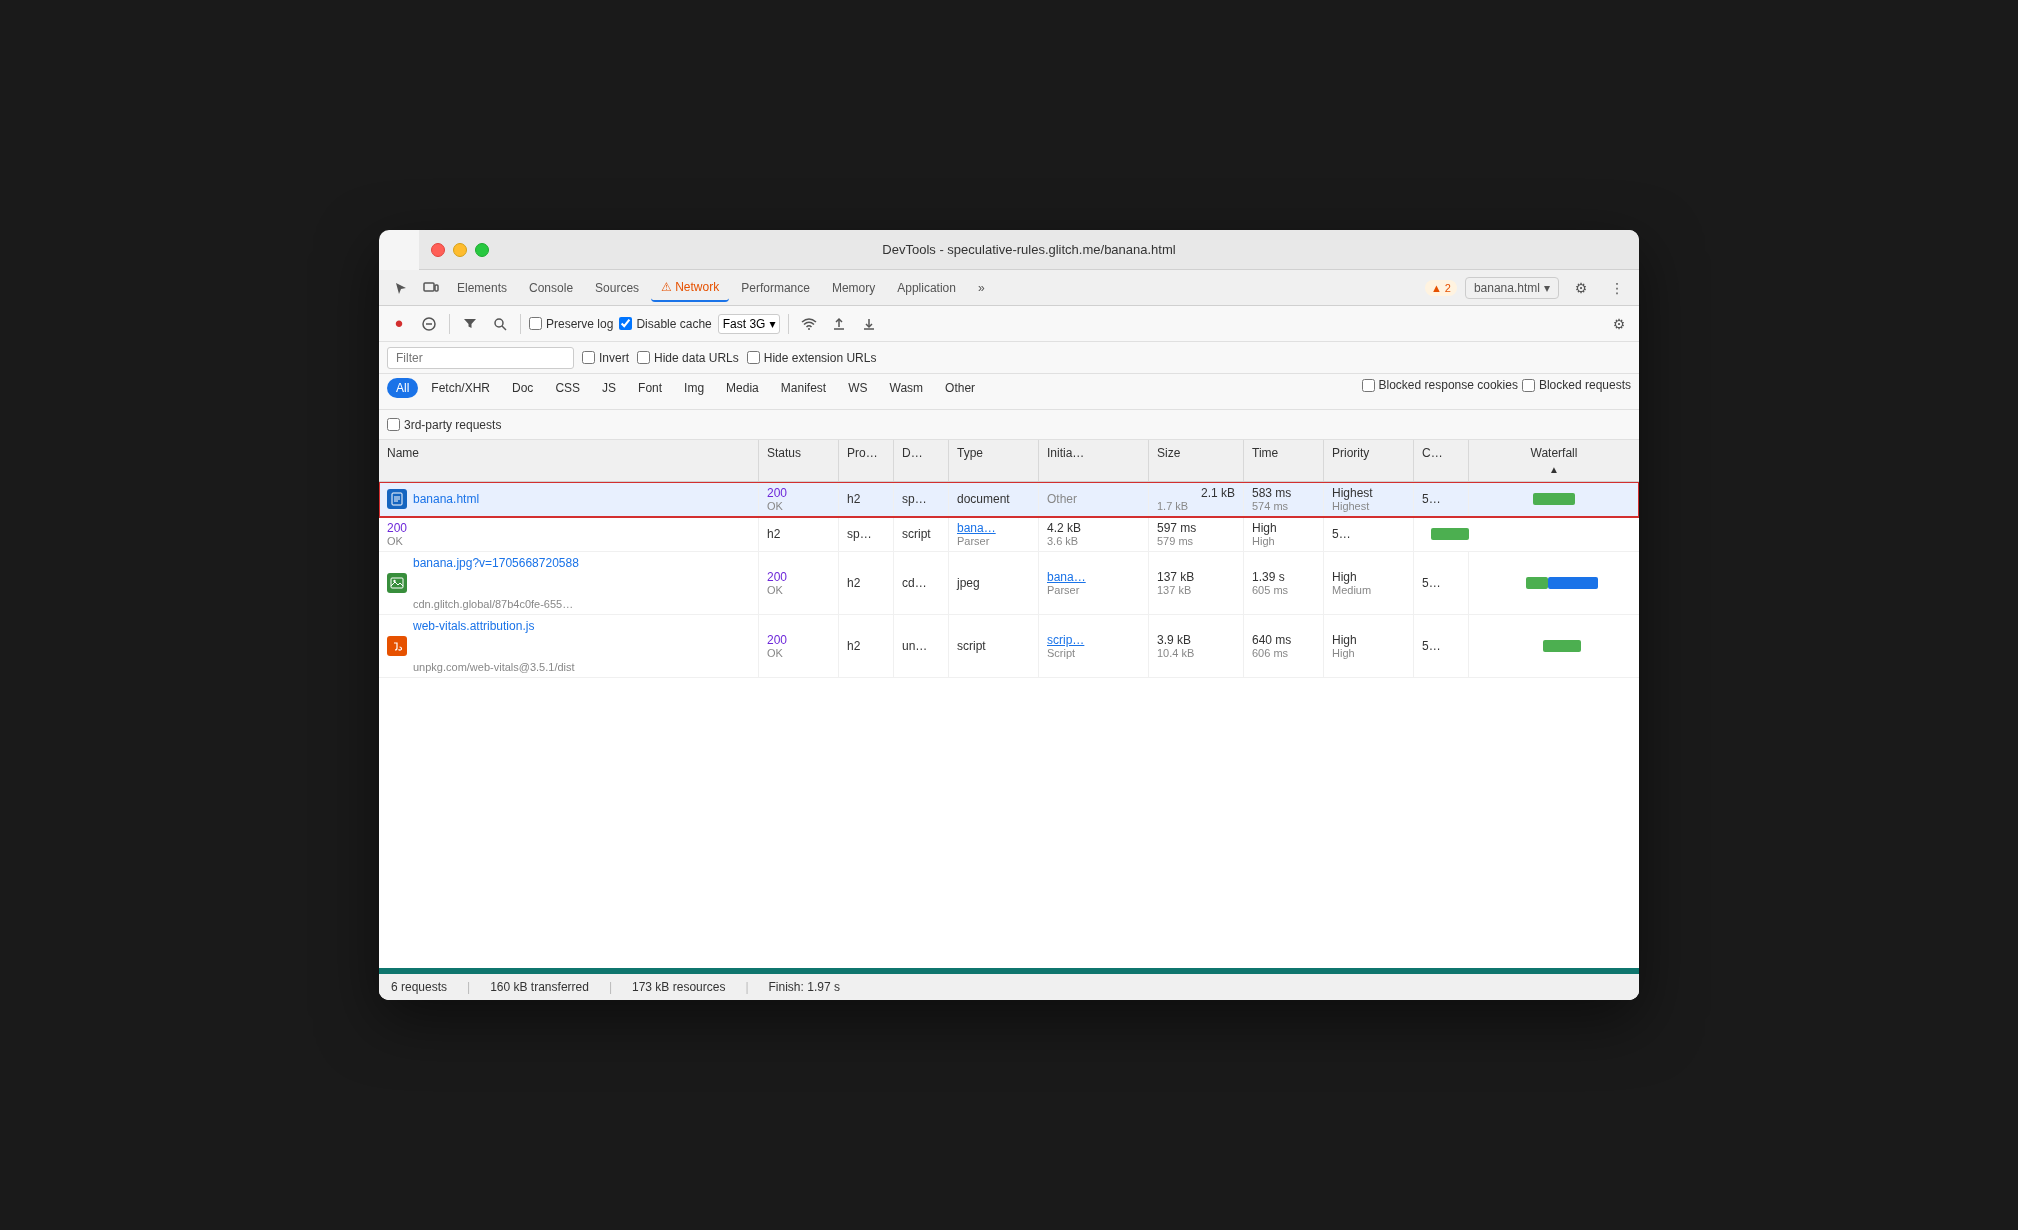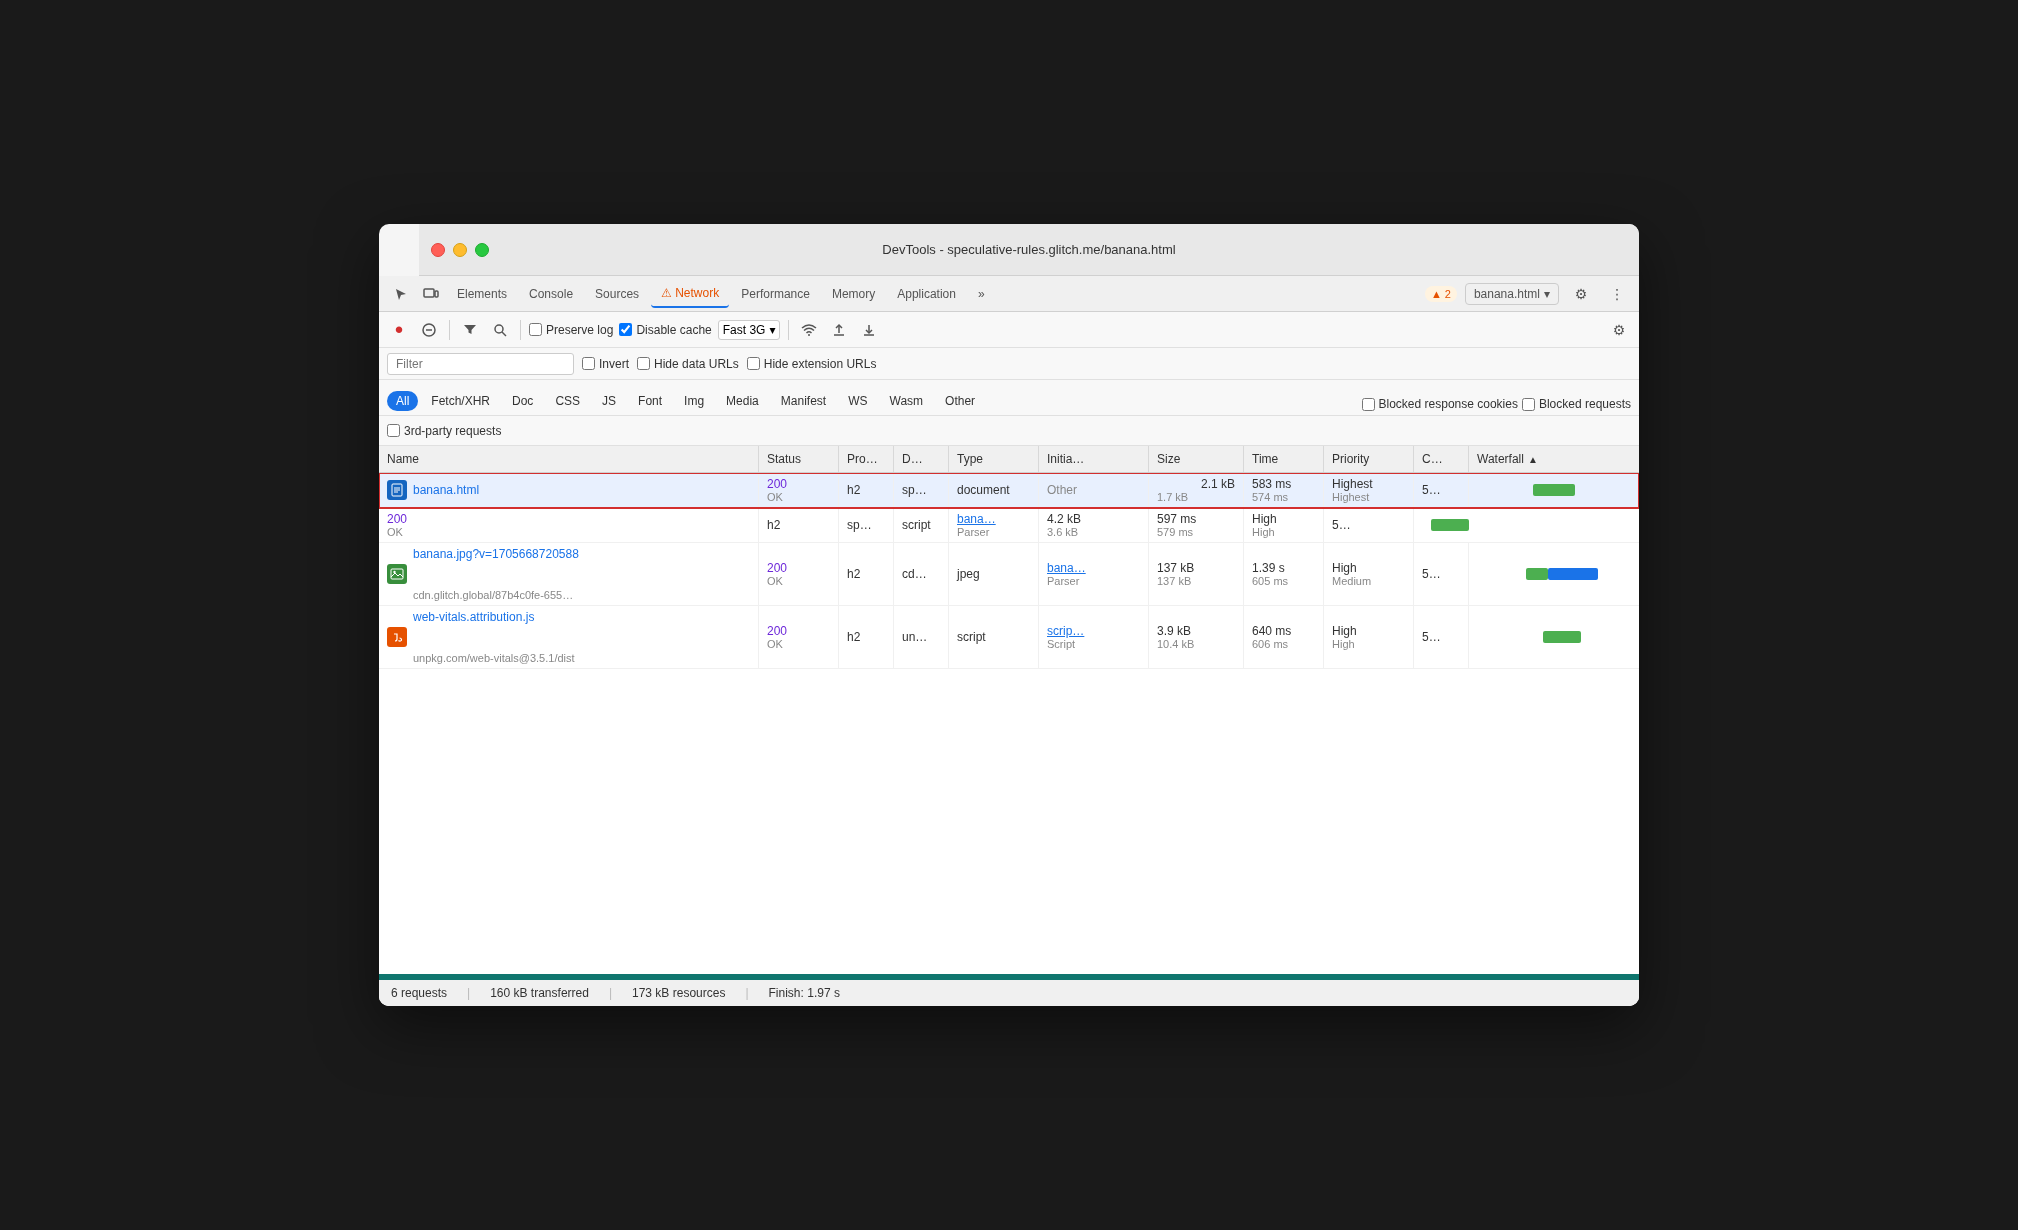--- a/index.html
+++ b/index.html
@@ -13,21 +13,21 @@
     }
     .window {
       width: 1260px;
       background: #f5f5f5;
       border-radius: 10px;
       box-shadow: 0 20px 60px rgba(0,0,0,0.5);
       overflow: hidden;
     }
     .titlebar {
       background: #e8e8e8;
-      height: 52px;
+      height: 40px;
       display: flex;
       align-items: center;
       padding: 0 12px;
       border-bottom: 1px solid #d0d0d0;
       position: relative;
       margin-left: 40px;
     }
     .traffic-lights {
       display: flex;
       gap: 8px;
@@ -169,21 +169,21 @@
       align-items: center;
       gap: 4px;
       font-size: 12px;
       color: #333;
       cursor: pointer;
     }
     .type-filter-bar {
       background: #f8f8f8;
       border-bottom: 1px solid #e0e0e0;
       display: flex;
-      align-items: flex-end;
+      align-items: flex-start;
       padding: 4px 8px;
       height: 36px;
       gap: 4px;
     }
     .type-btn {
       padding: 2px 8px;
       font-size: 12px;
       border-radius: 10px;
       cursor: pointer;
       color: #333;
@@ -218,21 +218,21 @@
     .th {
       padding: 6px 8px;
       font-size: 12px;
       font-weight: 500;
       color: #333;
       border-right: 1px solid #d8d8d8;
       cursor: pointer;
       white-space: nowrap;
       overflow: hidden;
     }
-    .th:last-child { border-right: none; display: flex; align-items: center; gap: 4px; }
+    .th:last-child { border-right: none; display: flex; align-items: center; gap: 4px; flex-direction: column; }
     .table-row {
       display: grid;
       grid-template-columns: 380px 80px 55px 55px 90px 110px 95px 80px 90px 55px 1fr;
       border-bottom: 1px solid #f0f0f0;
       cursor: pointer;
     }
     .table-row.selected {
       background: #e8f0fe;
       outline: 2px solid #d32f2f;
       outline-offset: -1px;

